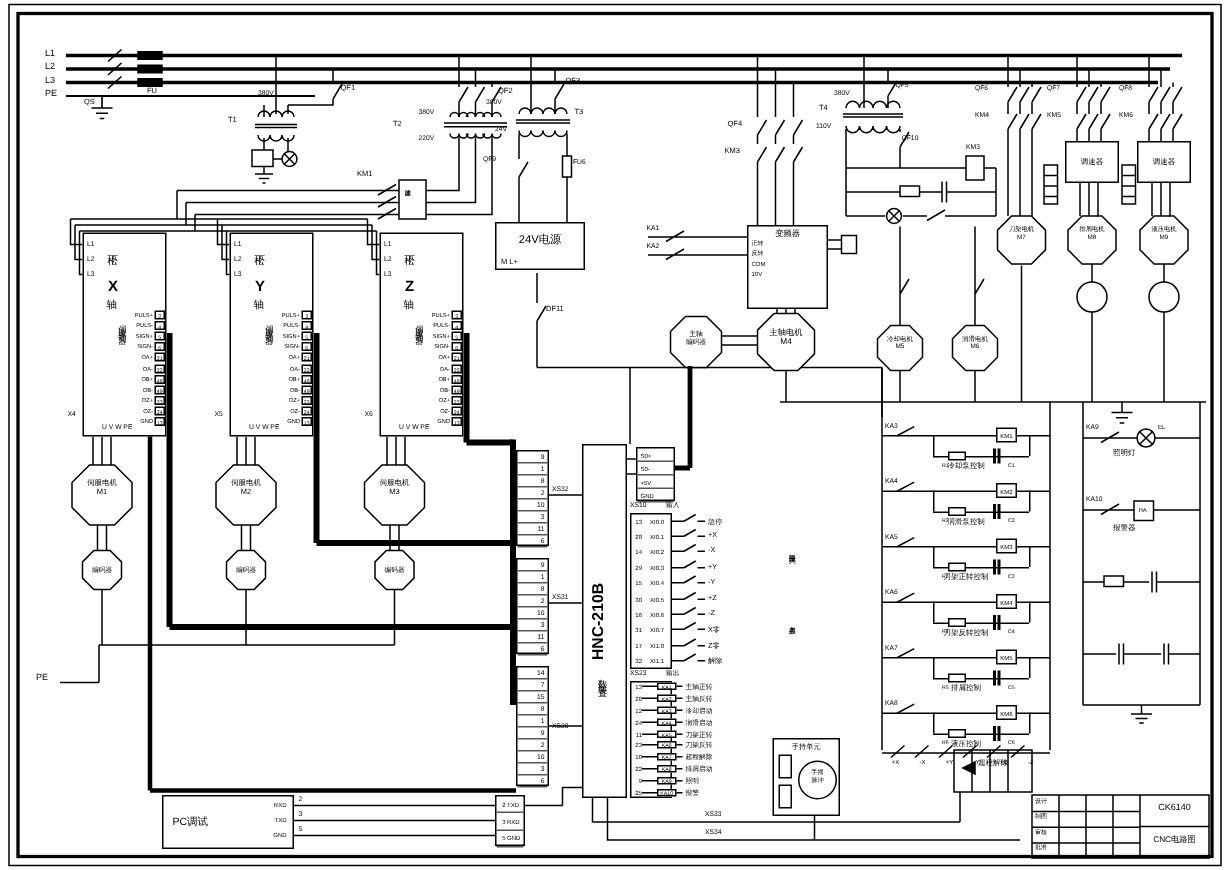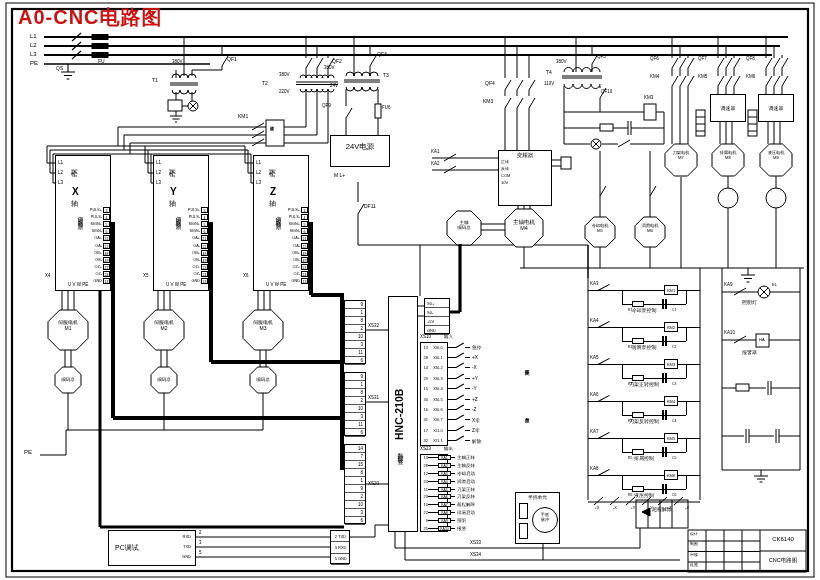--- a/index.html
+++ b/index.html
@@ -233,21 +233,20 @@
       <rect x="636" y="500" width="52" height="28"></rect>
       <path d="M648,500 V528 M660,500 V528 M672,500 V528"></path>
     </g>
     <g>
       <rect x="688" y="530" width="118" height="42"></rect>
       <path d="M706,530 V572 M724,530 V572 M742,530 V572 M760,530 V572"></path>
       <path d="M688,541 H760 M688,551.5 H760 M688,562 H760 M760,551 H806"></path>
     </g>
   </svg>
 
-  <div id="title">A0-CNC电路图</div>
 
   <div class="t t6" style="left:30px;top:33px">L1</div>
   <div class="t t6" style="left:30px;top:42px">L2</div>
   <div class="t t6" style="left:30px;top:51px">L3</div>
   <div class="t t6" style="left:30px;top:60px">PE</div>
   <div class="t" style="left:56px;top:66px">QS</div>
   <div class="t" style="left:98px;top:59px">FU</div>
   <div class="t" style="left:152px;top:78px">T1</div>
   <div class="t t45" style="left:172px;top:60px">380V</div>
   <div class="t" style="left:227px;top:57px">QF1</div>
@@ -257,21 +256,21 @@
   <div class="t" style="left:262px;top:81px">T2</div>
   <div class="t" style="left:238px;top:114px">KM1</div>
   <div class="t vt t4" style="left:269px;top:123px;height:22px">滤波器</div>
   <div class="t" style="left:377px;top:52px">QF3</div>
   <div class="t t45" style="left:324px;top:66px">380V</div>
   <div class="t t45" style="left:330px;top:84px">24V</div>
   <div class="t" style="left:383px;top:73px">T3</div>
   <div class="t t45" style="left:322px;top:104px">QF9</div>
   <div class="t t45" style="left:382px;top:106px">FU6</div>
 
-  <div class="box" style="left:330px;top:135px;width:60px;height:32px">
+  <div class="box" style="left:330px;top:148px;width:60px;height:32px">
     <div style="font-size:7.5px;text-align:center;margin-top:6px">24V电源</div>
   </div>
   <div class="t" style="left:334px;top:173px">M  L+</div>
   <div class="t" style="left:364px;top:204px">DF11</div>
 
   <div class="t" style="left:485px;top:81px">QF4</div>
   <div class="t" style="left:483px;top:99px">KM3</div>
   <div class="t t45" style="left:431px;top:150px">KA1</div>
   <div class="t t45" style="left:431px;top:162px">KA2</div>
   <div class="box" style="left:498px;top:150px;width:54px;height:56px">

